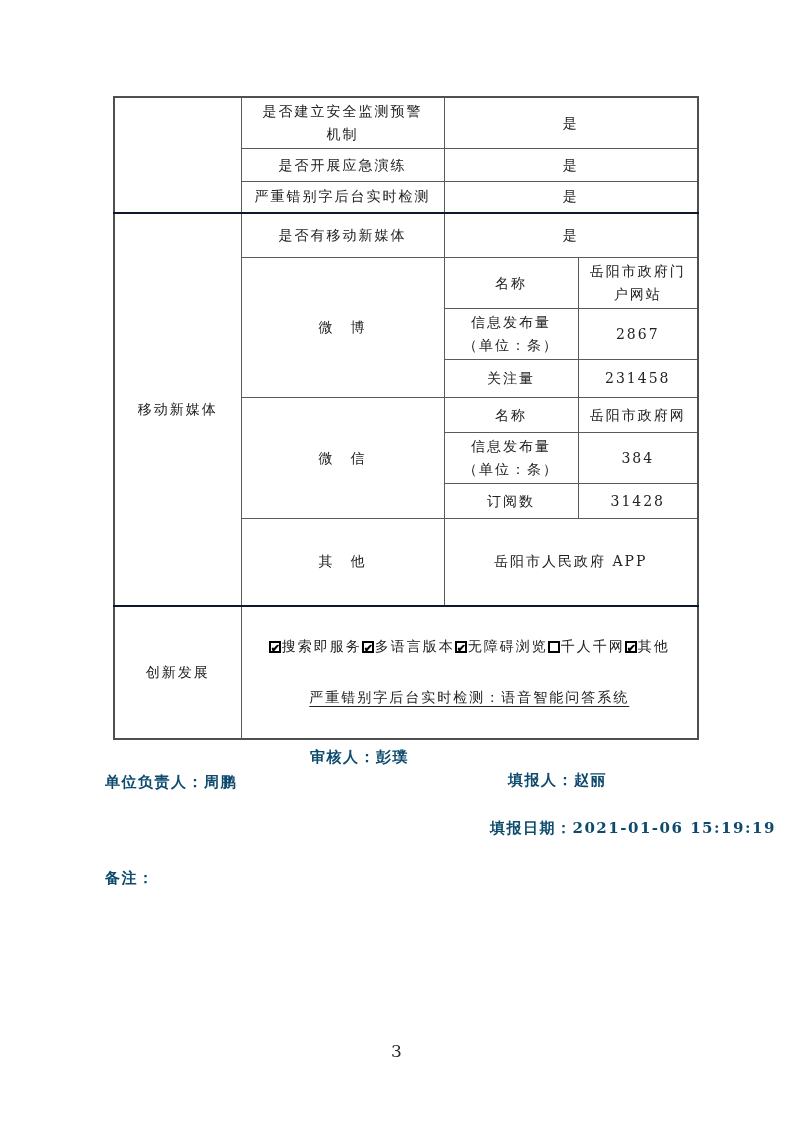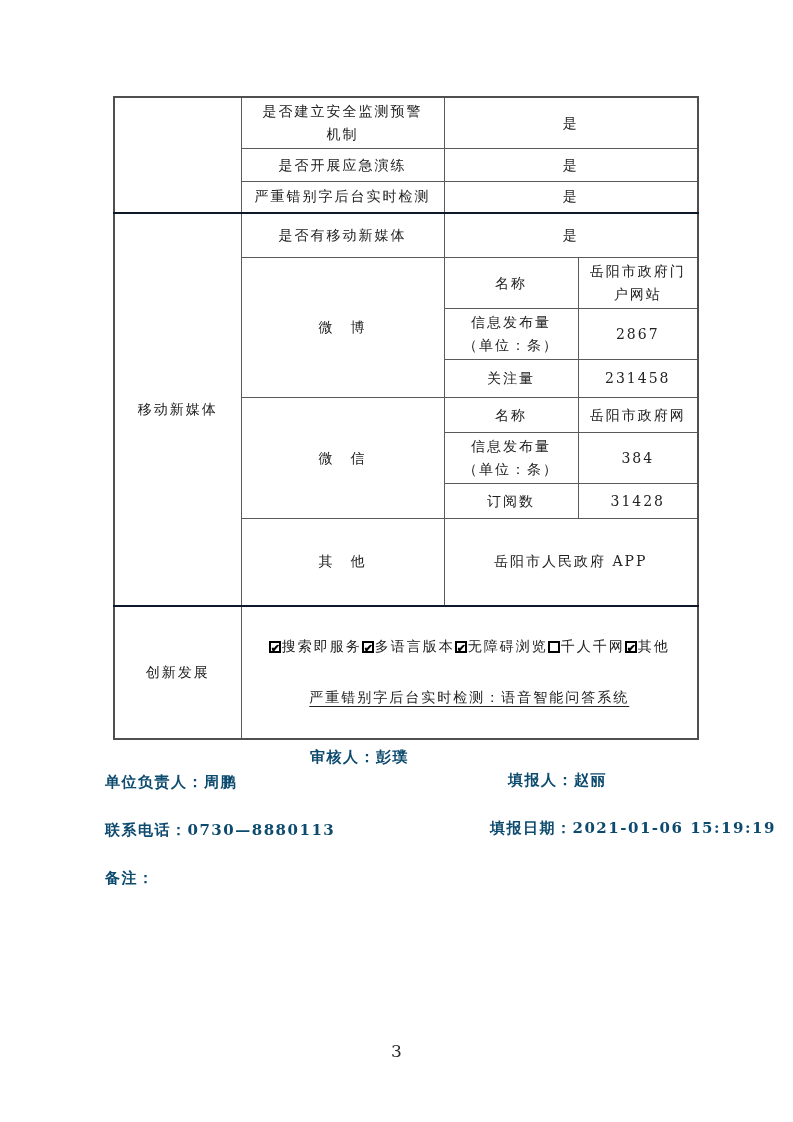--- a/index.html
+++ b/index.html
@@ -175,18 +175,17 @@
         </div>
         <div class="chk-note">严重错别字后台实时检测：语音智能问答系统</div>
       </td>
     </tr>
   </tbody>
     </table>
 
   <div class="footer-item" style="top:773px; left:105px;">单位负责人：周鹏</div>
   <div class="footer-item" style="top:748px; left:310px;">审核人：彭璞</div>
   <div class="footer-item" style="top:771px; left:508px;">填报人：赵丽</div>
-  <div class="footer-item" style="top:821px; left:105px;">联系电话：0730—8880113</div>
   <div class="footer-item" style="top:819px; left:490px;">填报日期：2021-01-06 15:19:19</div>
   <div class="footer-item" style="top:869px; left:105px;">备注：</div>
 
   <div class="page-number">3</div>
 </div>
 
 </body></html>

